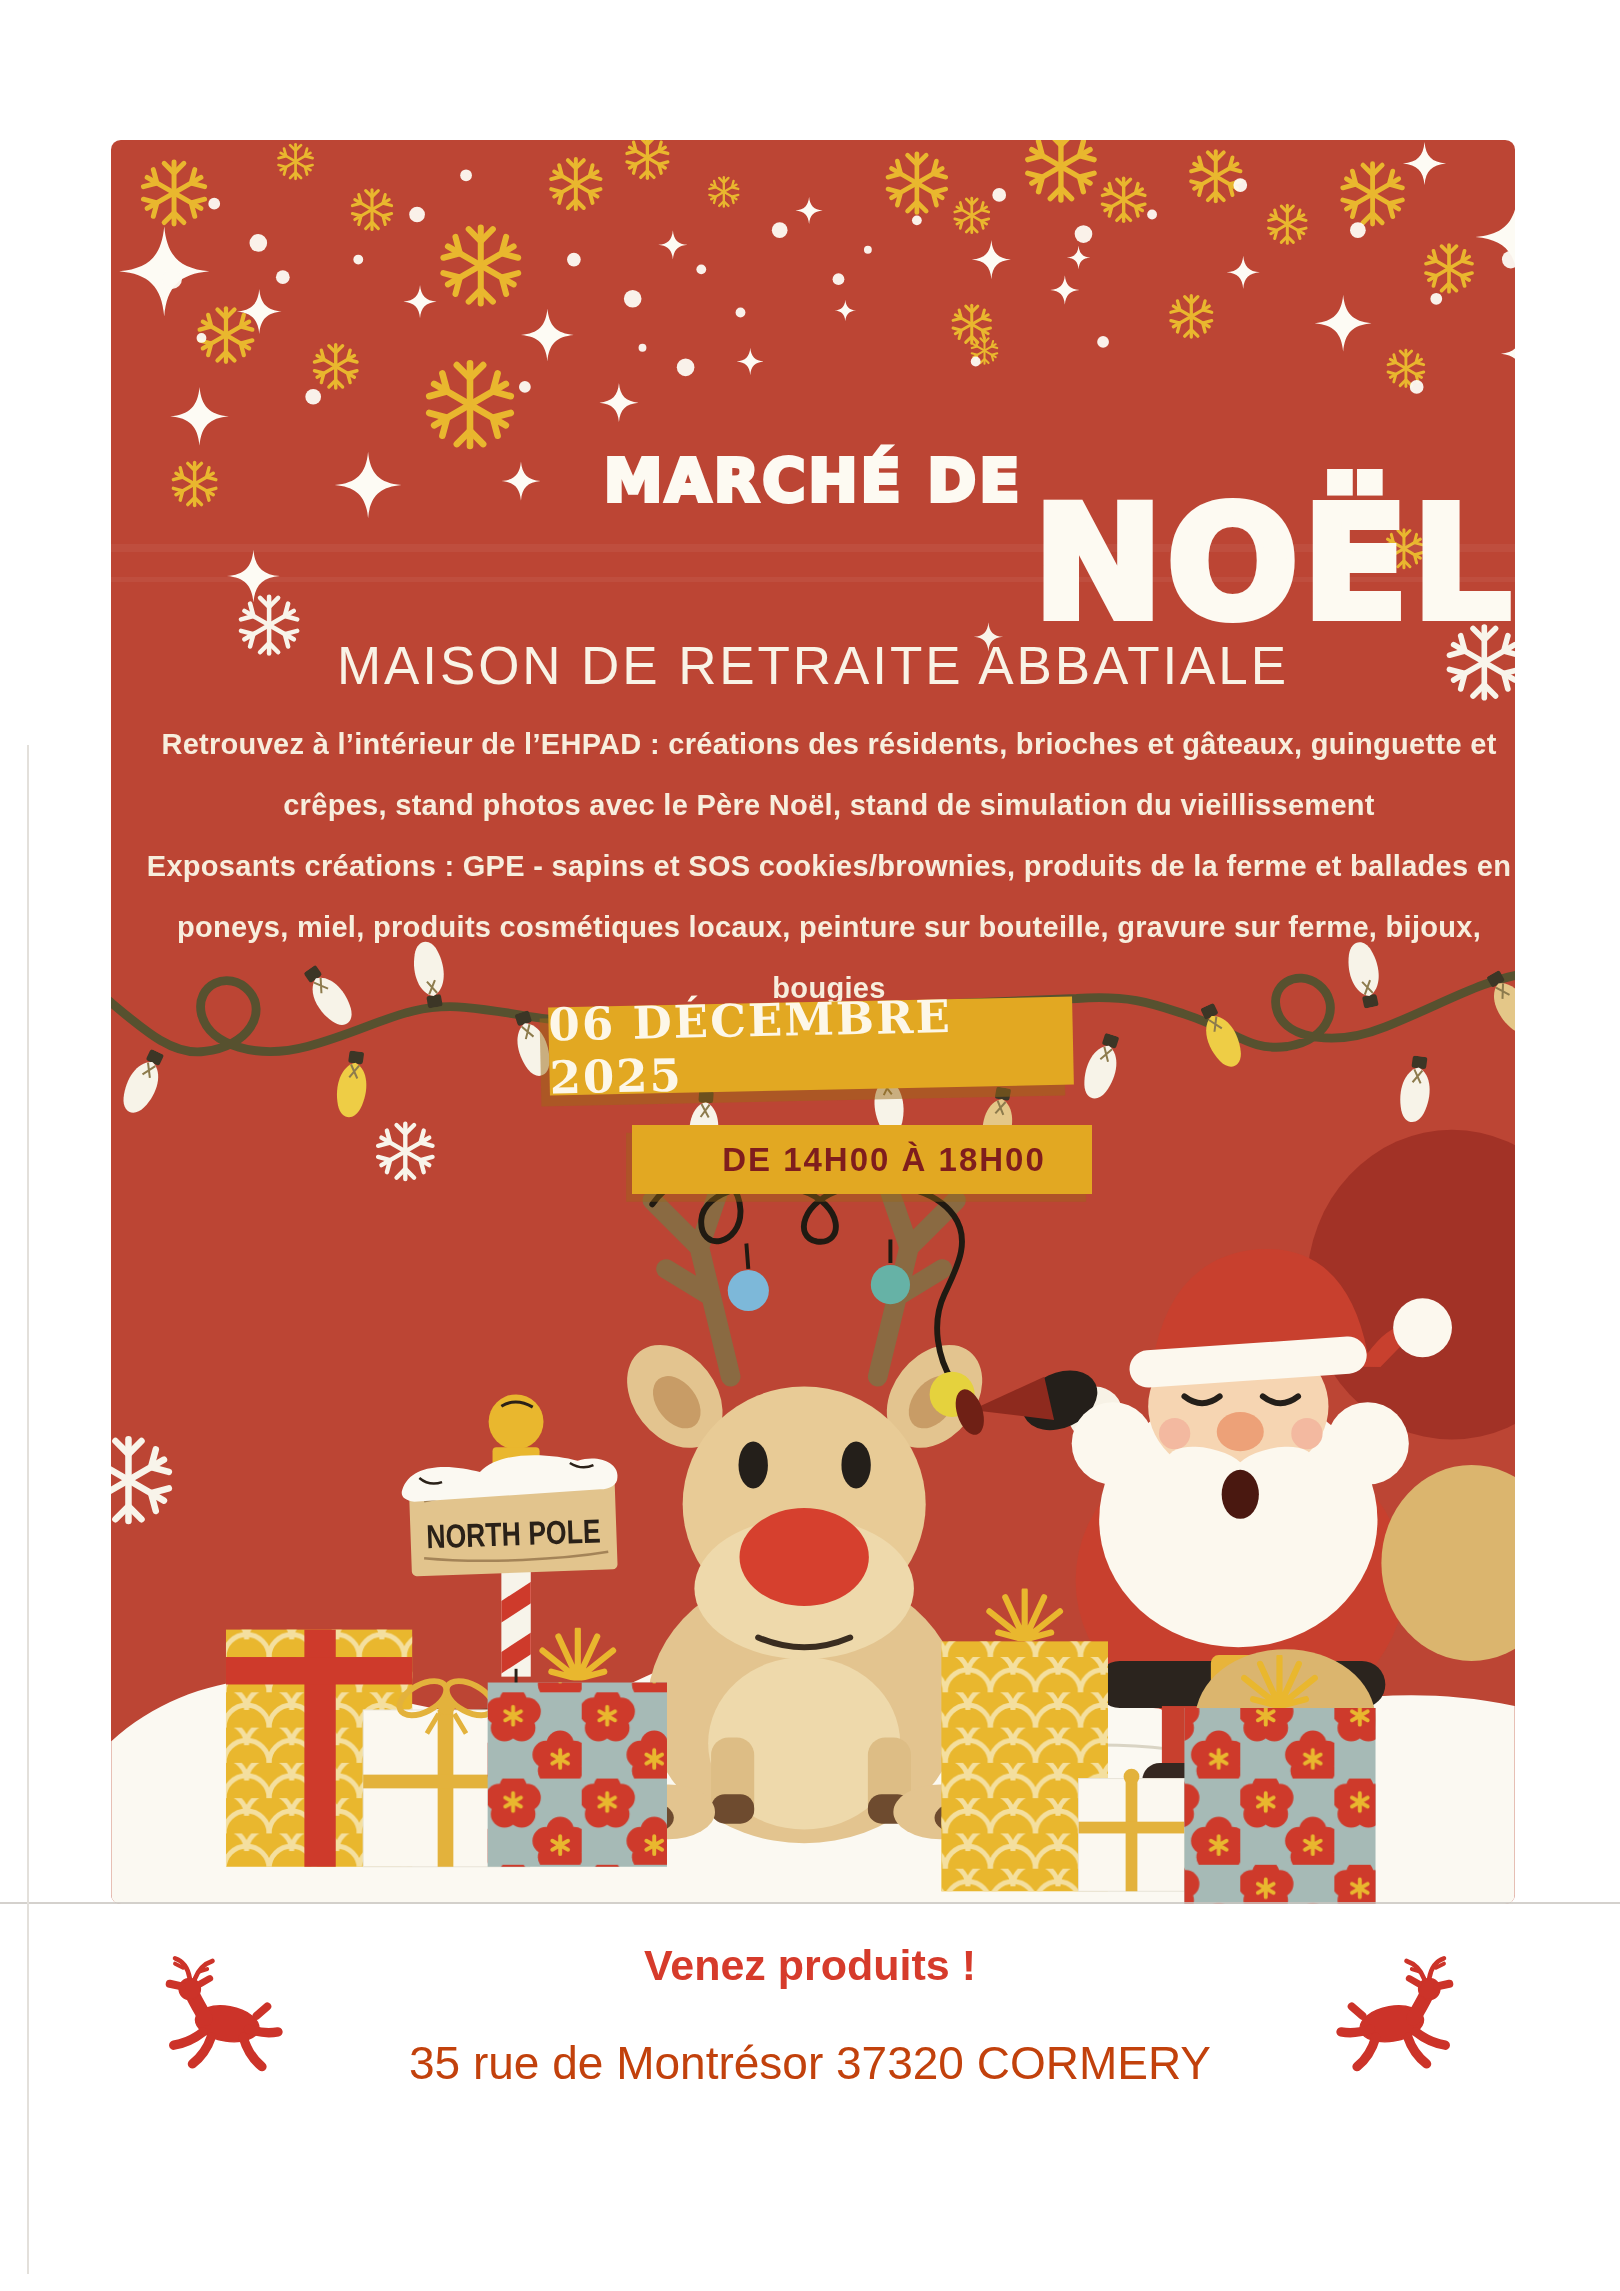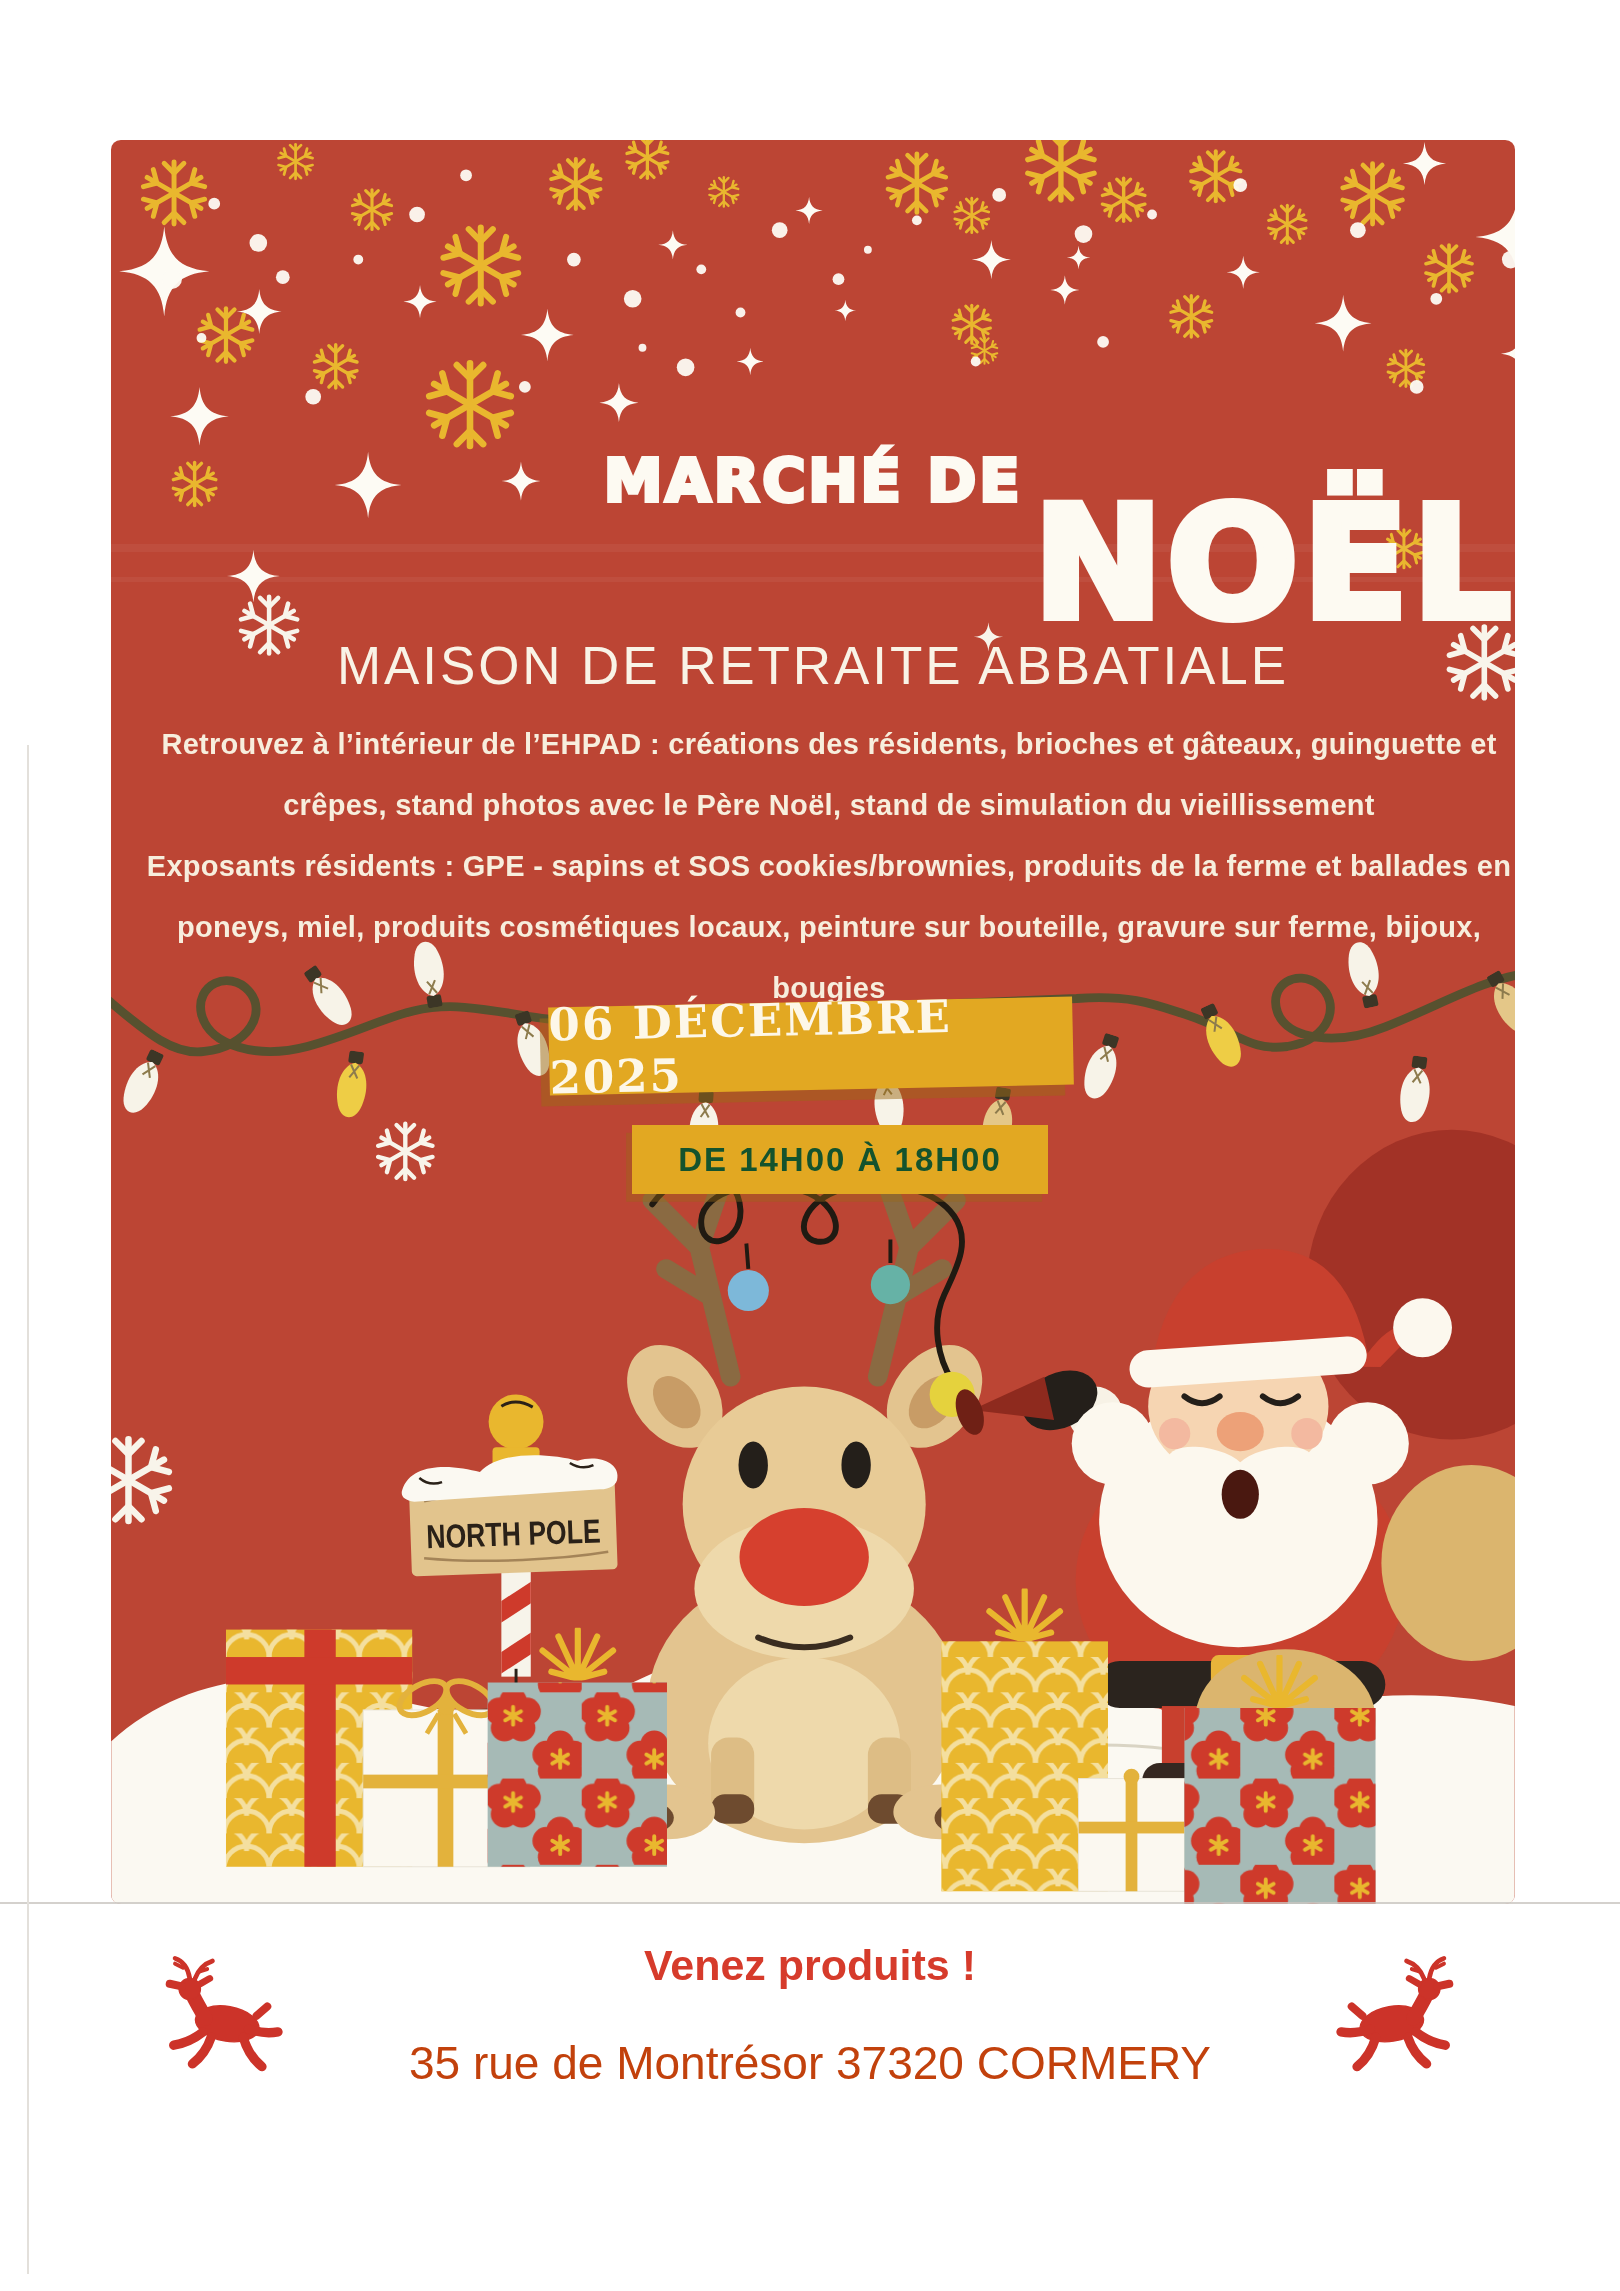--- a/index.html
+++ b/index.html
@@ -25,21 +25,21 @@
   
   .banner{position:absolute;display:flex;align-items:center;justify-content:center;
           background:#e2a822;color:#fdf7e8;}
   .banner-date{left:438px;top:862px;width:524px;height:88px;
                transform:rotate(-1.2deg);
                box-shadow:-8.8px 10.8px 0 rgba(156,106,22,.5);
                font-family:"DejaVu Serif",serif;font-weight:bold;
                font-size:45px;letter-spacing:2px;}
   .banner-time{left:521px;top:985px;width:416px;height:69px;
                box-shadow:-5.9px 7.8px 0 rgba(156,106,22,.4);
-               font-weight:bold;font-size:33px;letter-spacing:2px;color:#14532d;}
+               font-weight:bold;font-size:33px;letter-spacing:2px;color:#7f1d1d;padding-left:44px;}
   
   .footer-cta{position:absolute;left:0;top:1936px;width:100%;text-align:center;
               color:#d63b2b;font-weight:bold;font-size:43px;line-height:59px;}
   .footer-address{position:absolute;left:0;top:2036px;width:100%;text-align:center;
                   color:#c2410c;font-weight:normal;font-size:46px;line-height:55px;}
   
   .scanline-h{position:absolute;left:0;top:1902px;width:100%;height:2px;
               background:#c9c6c0;opacity:.8;}
   .scanline-v{position:absolute;left:27.4px;top:745px;width:2px;height:1529px;
               background:#e3e0db;}
@@ -381,21 +381,21 @@
 
   <div class="streak" style="top:404px;height:7.8px;"></div>
   <div class="streak" style="top:437px;height:4.9px;"></div>
 
   <div class="ptxt title1">MARCHÉ DE</div>
   <div class="ptxt title2">NOËL</div>
   <div class="ptxt subtitle">MAISON DE RETRAITE ABBATIALE</div>
   <div class="ptxt bodytext">
     <div>Retrouvez à l’intérieur de l’EHPAD : créations des résidents, brioches et gâteaux, guinguette et</div>
     <div>crêpes, stand photos avec le Père Noël, stand de simulation du vieillissement</div>
-    <div>Exposants résidents : GPE - sapins et SOS cookies/brownies, produits de la ferme et ballades en</div>
+    <div>Exposants créations : GPE - sapins et SOS cookies/brownies, produits de la ferme et ballades en</div>
     <div>poneys, miel, produits cosmétiques locaux, peinture sur bouteille, gravure sur ferme, bijoux, bougies</div>
     <div>artisanales</div>
   </div>
 
   <div class="banner banner-date">06 DÉCEMBRE 2025</div>
   <div class="banner banner-time">DE 14H00 À 18H00</div>
 </div>
 
 <div class="scanline-h"></div>
 <div class="scanline-v"></div>

